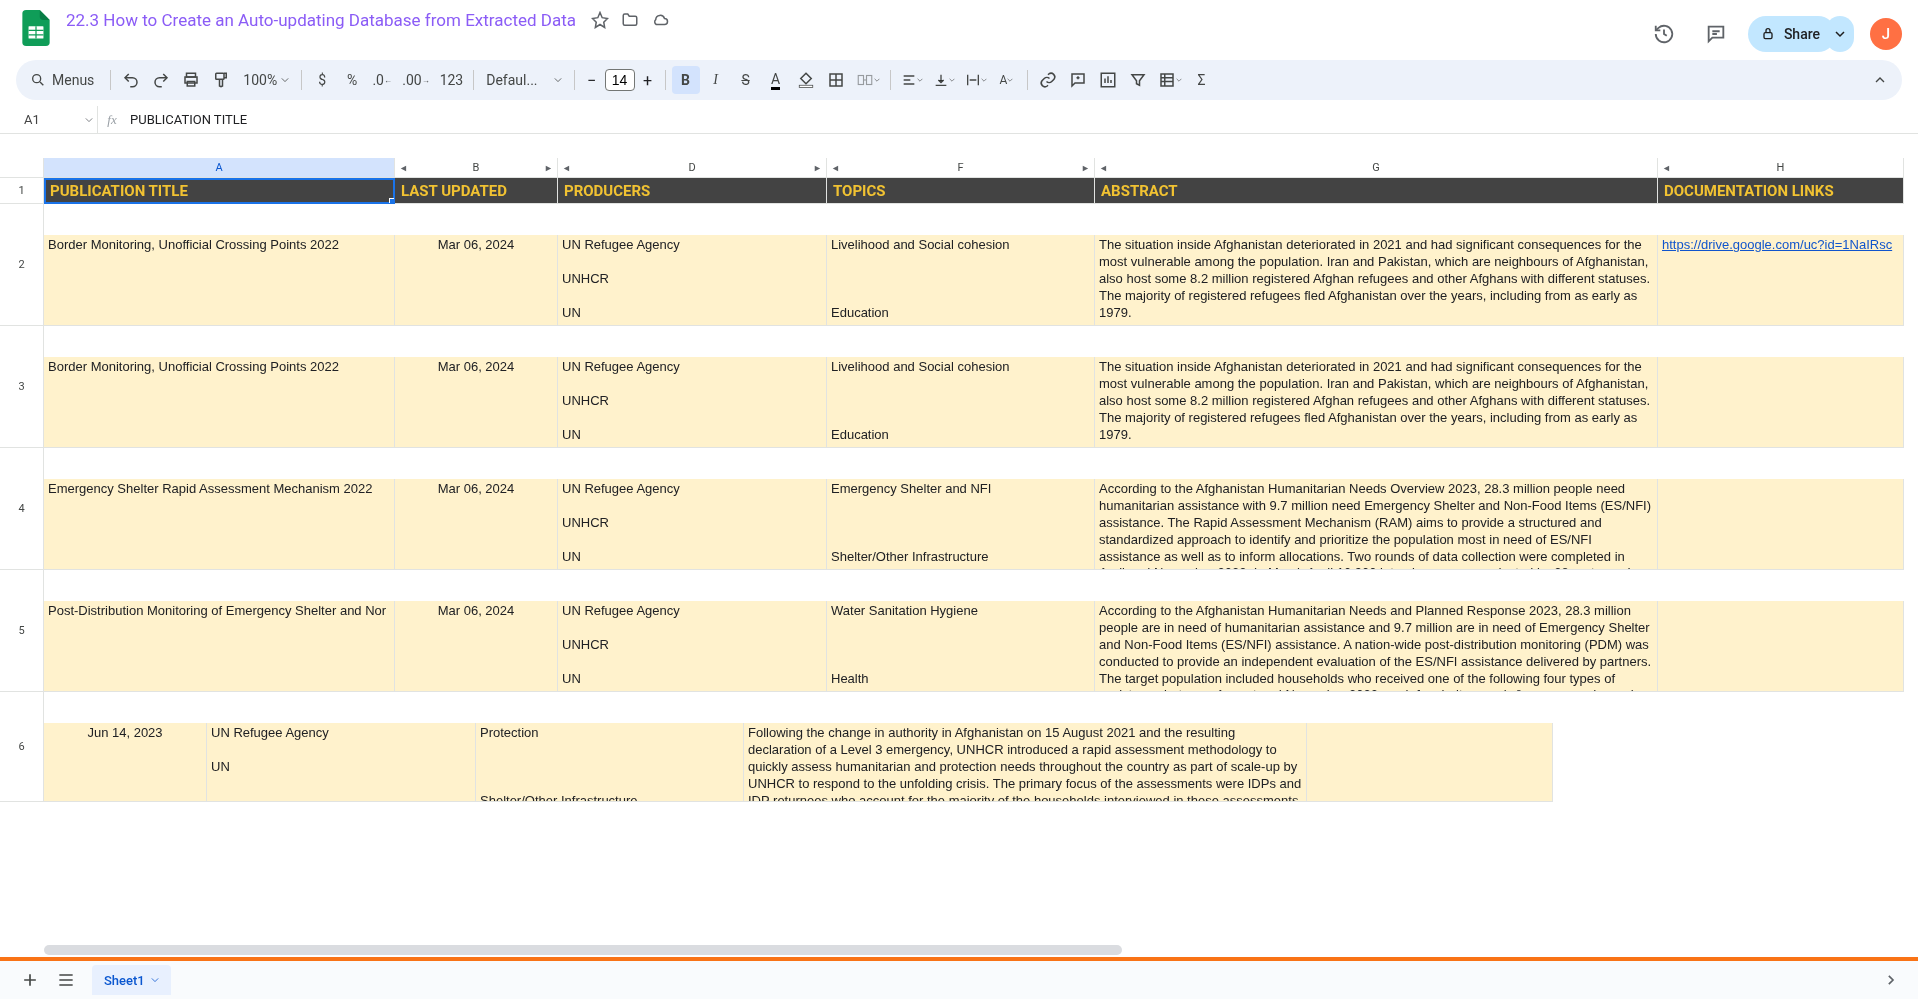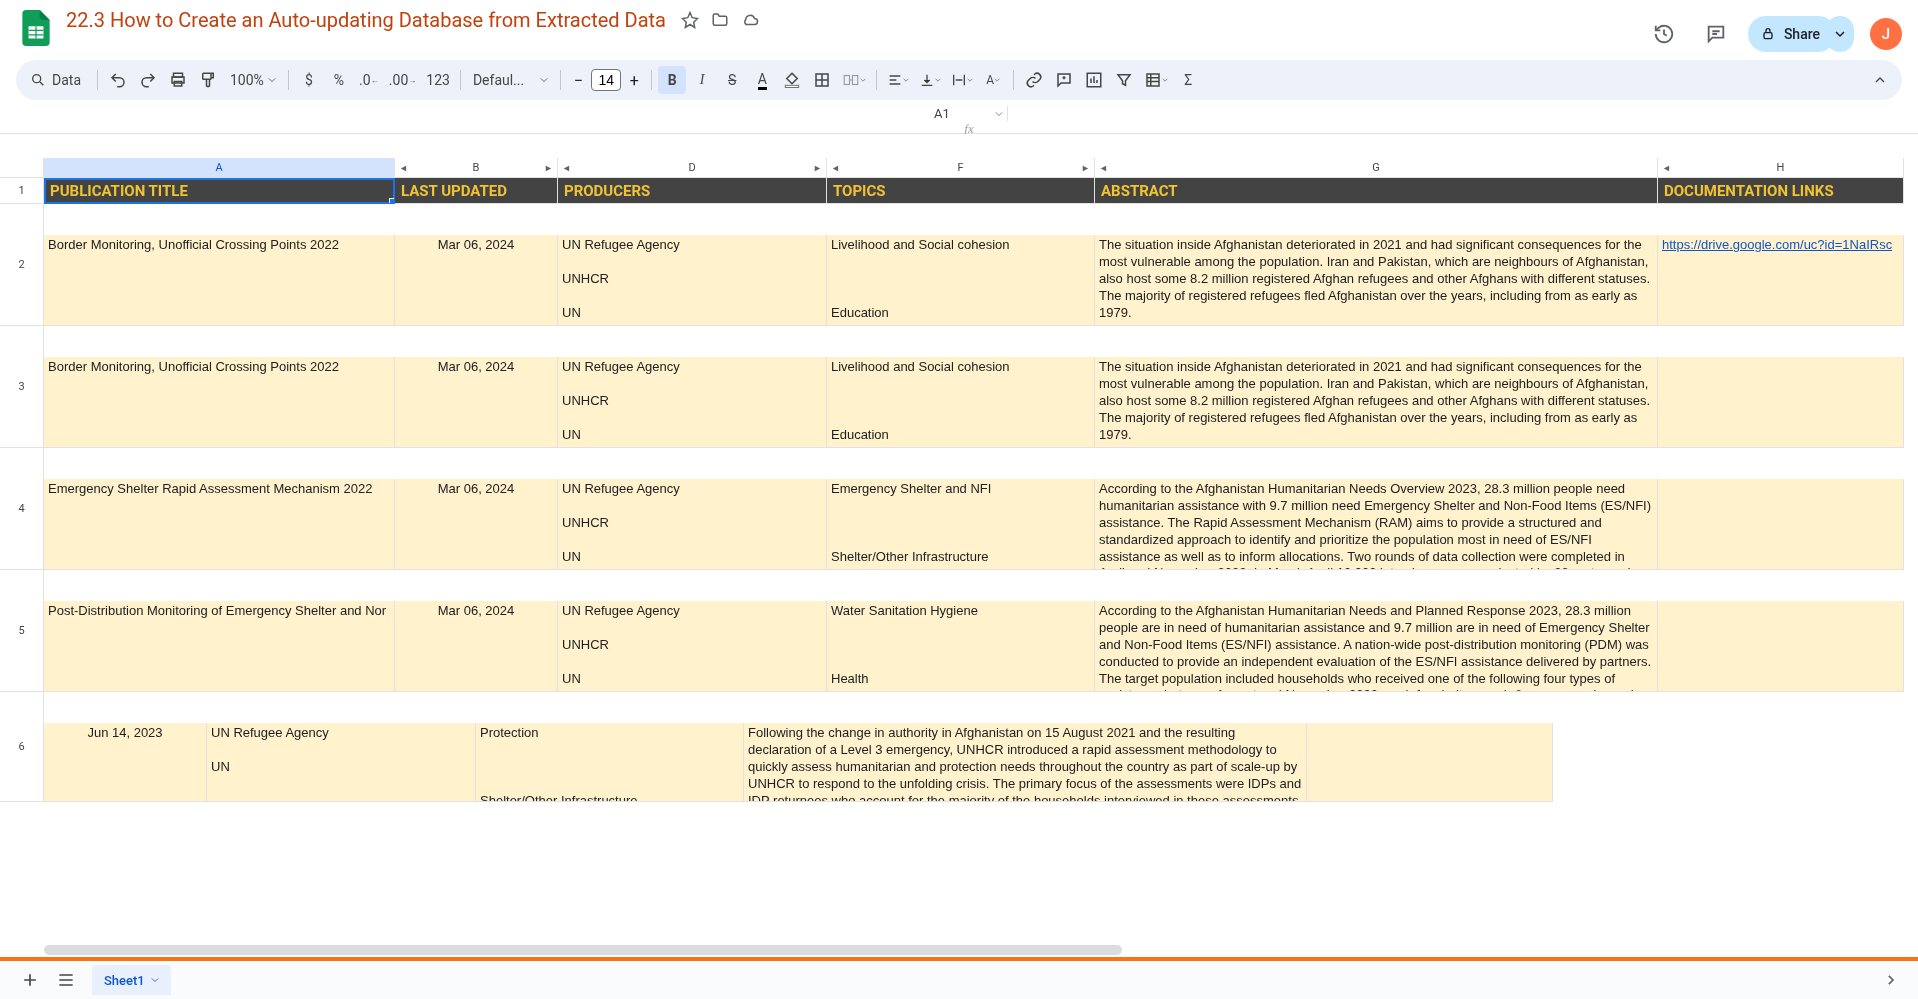--- a/index.html
+++ b/index.html
@@ -4,21 +4,21 @@
 <style>
 * { margin: 0; padding: 0; box-sizing: border-box; }
 body { font-family: "Google Sans", Roboto, Arial, sans-serif; font-size: 13px; color: #202124; background: #fff; overflow: hidden; }
 
 
 .header { padding: 8px 16px 0 16px; display: flex; align-items: flex-start; }
 .logo { width: 40px; height: 40px; display: flex; align-items: center; justify-content: center; }
 .logo svg { width: 28px; height: 36px; }
 .title-area { flex: 1; margin-left: 4px; }
 .title-row { display: flex; align-items: center; height: 24px; }
-.doc-title { font-size: 20px; color: #c2410c; padding: 2px 6px; }
+.doc-title { font-size: 17px; color: #8b5cf6; padding: 2px 6px; }
 .title-icons { display: flex; gap: 10px; margin-left: 8px; }
 .title-icon { width: 20px; height: 20px; color: #5f6368; cursor: pointer; display:flex; align-items:center; justify-content:center; }
 .menu-row { display: flex; gap: 2px; height: 26px; align-items: center; margin-top: 2px; }
 .menu-item { padding: 4px 7px; font-size: 14px; color: #202124; cursor: pointer; border-radius: 4px; }
 .header-right { display: flex; align-items: center; gap: 12px; padding-top: 6px; }
 .hdr-btn { width: 40px; height: 40px; display:flex; align-items:center; justify-content:center; color:#5f6368; border-radius:50%; cursor:pointer; }
 .share-btn { background: #c2e7ff; border-radius: 40px; height: 36px; padding: 0 16px 0 12px; display:flex; align-items:center; gap:8px; font-size:14px; font-weight:500; cursor:pointer; }
 .share-caret { background:#c2e7ff; border-radius: 40px; height:36px; width:28px; display:flex; align-items:center; justify-content:center; margin-left:-10px; cursor:pointer; }
 .avatar { width:32px; height:32px; border-radius:50%; background:#ff7043; color:#fff; display:flex; align-items:center; justify-content:center; font-weight:500; font-size:15px; margin-left:4px; cursor:pointer;}
 
@@ -30,21 +30,21 @@
 .zoom { padding:0 6px; display:flex; align-items:center; gap:4px;}
 .font-sel { padding:0 6px; display:flex; align-items:center; gap:16px; min-width:72px; justify-content:space-between;}
 .fsize { display:flex; align-items:center; gap:2px;}
 .fsize-input { width:30px; height:22px; border:1px solid #747775; border-radius:4px; text-align:center; font-size:14px; background:#fff;}
 .fsize-btn { width:22px; height:22px; display:flex; align-items:center; justify-content:center; cursor:pointer; font-size:16px;}
 .bold { font-weight:700; }
 .italic { font-style:italic; font-family: serif;}
 .collapse { margin-left:auto; }
 
 
-.fxbar { display:flex; align-items:center; height:28px; border-bottom:1px solid #e1e3e1; margin-top:6px; padding:0 0 0 20px;flex-direction:column;}
+.fxbar { display:flex; align-items:center; height:28px; border-bottom:1px solid #e1e3e1; margin-top:6px; padding:0 0 0 20px;}
 .namebox { width:78px; font-size:13px; color:#444; padding:0 4px; display:flex; align-items:center; justify-content:space-between; border-right:1px solid #e1e3e1; height:100%;}
 .fxicon { width:28px; display:flex; align-items:center; justify-content:center; color:#9aa0a6; font-style:italic; font-family:serif;}
 .fxinput { flex:1; font-size:13px; color:#202124; padding-left:4px;}
 
 
 .grid-wrap { position:absolute; top:158px; bottom:42px; left:0; right:0; overflow:hidden; }
 .colhdr-row { display:flex; height:20px; background:#fff; }
 .corner { width:44px; border-right:1px solid #e1e3e1; border-bottom:1px solid #e1e3e1; background:#fff;}
 .colhdr { border-right:1px solid #e1e3e1; border-bottom:1px solid #e1e3e1; display:flex; align-items:center; justify-content:center; font-size:11px; color:#444746; position:relative; }
 .colhdr.sel { background:#d3e3fd; color:#0b57d0;}
@@ -142,21 +142,21 @@
     <div class="avatar">J</div>
   </div>
 </div>
 
 <div class="toolbar">
   <div class="tbtn menus">
       <svg width="16" height="16" viewBox="0 0 24 24" fill="none" stroke="currentColor" stroke-width="2">
         <circle cx="10" cy="10" r="6"></circle>
         <path d="M20 20l-5-5"></path>
       </svg>
-      <span>Data</span>
+      <span>Menus</span>
     </div>
   <div class="tsep"></div>
   <div class="tbtn">
       <svg width="18" height="18" viewBox="0 0 24 24" fill="none" stroke="currentColor" stroke-width="2">
         <path d="M9 14L4 9l5-5"></path>
         <path d="M4 9h10a6 6 0 0 1 0 12h-3"></path>
       </svg>
     </div>
   <div class="tbtn">
       <svg width="18" height="18" viewBox="0 0 24 24" fill="none" stroke="currentColor" stroke-width="2">

